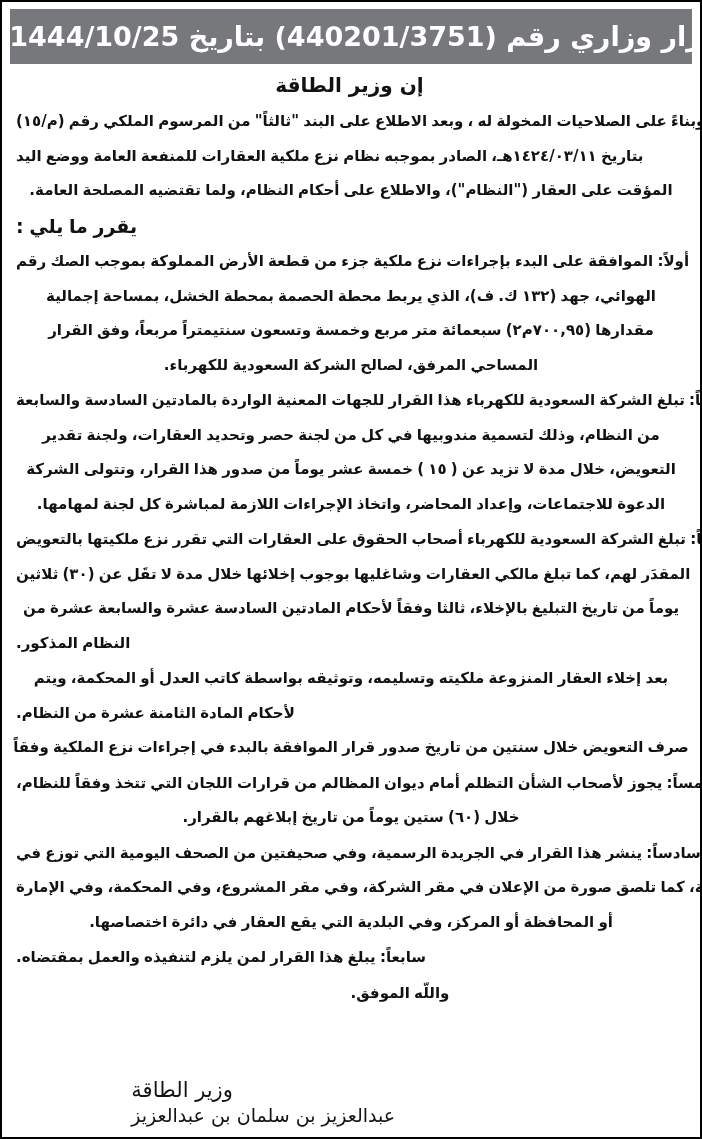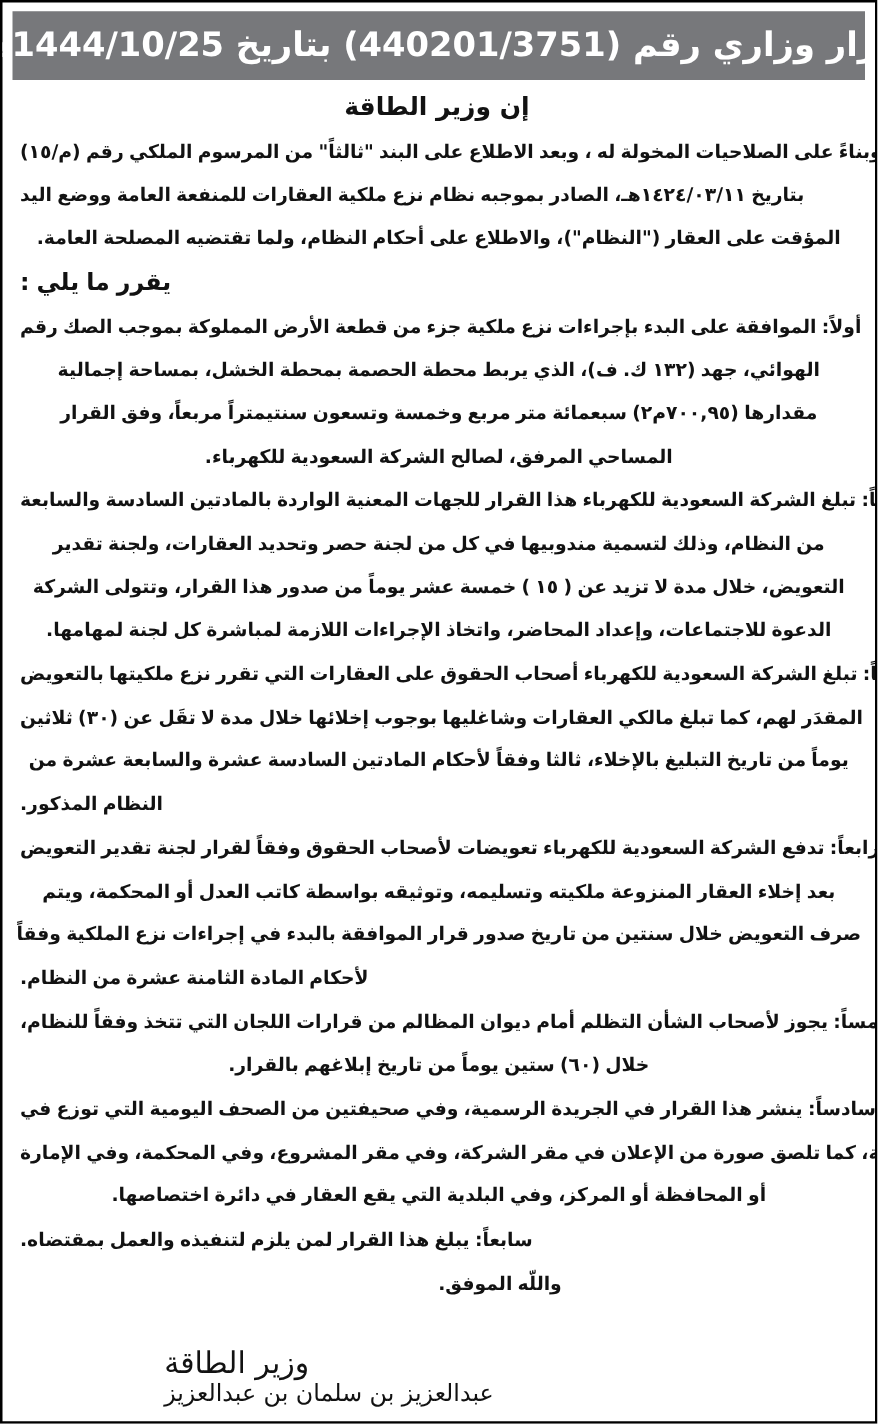--- a/index.html
+++ b/index.html
@@ -39,21 +39,21 @@
   .line.right{justify-content:flex-end;}
   .line.center{justify-content:center;}
   .line.indent-right{justify-content:flex-end;padding-left:0;padding-right:62px;}
   .line.center-shift{justify-content:center;position:relative;right:-49px;}
   .para[data-name="decree-intro"] .line{font-size:19px;}
   .signature{
     position:absolute;top:1076px;right:305px;
     text-align:left;
     font-weight:400;
   }
-  .signature .sig-title{font-size:24px;line-height:25px;text-align:left;}
+  .signature .sig-title{font-size:21px;line-height:25px;text-align:left;}
   .signature .sig-name{font-size:19px;line-height:25px;white-space:nowrap;text-align:right;}
 </style>
 </head>
 <body>
 
 <div class="page" data-name="ministerial-decree-ad">
 
   <div class="header-bar" data-name="decree-header-banner" style="background: rgb(119, 120, 123); color: rgb(255, 255, 255);">قرار وزاري رقم (440201/3751) بتاريخ 1444/10/25هـ</div>
 
   <div class="subject" data-name="decree-subject-line">إن وزير الطاقة</div>
@@ -79,24 +79,23 @@
         <div class="line center" data-name="decree-line">التعويض، خلال مدة لا تزيد عن ( ١٥ ) خمسة عشر يوماً من صدور هذا القرار، وتتولى الشركة</div>
         <div class="line center" data-name="decree-line">الدعوة للاجتماعات، وإعداد المحاضر، واتخاذ الإجراءات اللازمة لمباشرة كل لجنة لمهامها.</div>
       </div>
       <div class="para" data-name="item-3">
         <div class="line right" data-name="decree-line">ثالثاً: تبلغ الشركة السعودية للكهرباء أصحاب الحقوق على العقارات التي تقرر نزع ملكيتها بالتعويض</div>
         <div class="line right" data-name="decree-line">المقدَر لهم، كما تبلغ مالكي العقارات وشاغليها بوجوب إخلائها خلال مدة لا تقَل عن (٣٠) ثلاثين</div>
         <div class="line center" data-name="decree-line">يوماً من تاريخ التبليغ بالإخلاء، ثالثا وفقاً لأحكام المادتين السادسة عشرة والسابعة عشرة من</div>
         <div class="line indent-right" data-name="decree-line">النظام المذكور.</div>
       </div>
       <div class="para" data-name="item-4">
-        <div class="line right" data-name="decree-line">رابعاً: تدفع الشركة السعودية للكهرباء تعويضات لأصحاب الحقوق وفقاً لقرار لجنة تقدير التعويض</div>
         <div class="line center" data-name="decree-line">بعد إخلاء العقار المنزوعة ملكيته وتسليمه، وتوثيقه بواسطة كاتب العدل أو المحكمة، ويتم</div>
+        <div class="line right" data-name="decree-line">لأحكام المادة الثامنة عشرة من النظام.</div>
         <div class="line center" data-name="decree-line">صرف التعويض خلال سنتين من تاريخ صدور قرار الموافقة بالبدء في إجراءات نزع الملكية وفقاً</div>
-        <div class="line right" data-name="decree-line">لأحكام المادة الثامنة عشرة من النظام.</div>
       </div>
       <div class="para" data-name="item-5">
         <div class="line right" data-name="decree-line">خامساً: يجوز لأصحاب الشأن التظلم أمام ديوان المظالم من قرارات اللجان التي تتخذ وفقاً للنظام،</div>
         <div class="line center" data-name="decree-line">خلال (٦٠) ستين يوماً من تاريخ إبلاغهم بالقرار.</div>
       </div>
       <div class="para" data-name="item-6">
         <div class="line right" data-name="decree-line">سادساً: ينشر هذا القرار في الجريدة الرسمية، وفي صحيفتين من الصحف اليومية التي توزع في</div>
         <div class="line right" data-name="decree-line">المنطقة، كما تلصق صورة من الإعلان في مقر الشركة، وفي مقر المشروع، وفي المحكمة، وفي الإمارة</div>
         <div class="line center" data-name="decree-line">أو المحافظة أو المركز، وفي البلدية التي يقع العقار في دائرة اختصاصها.</div>
       </div>

